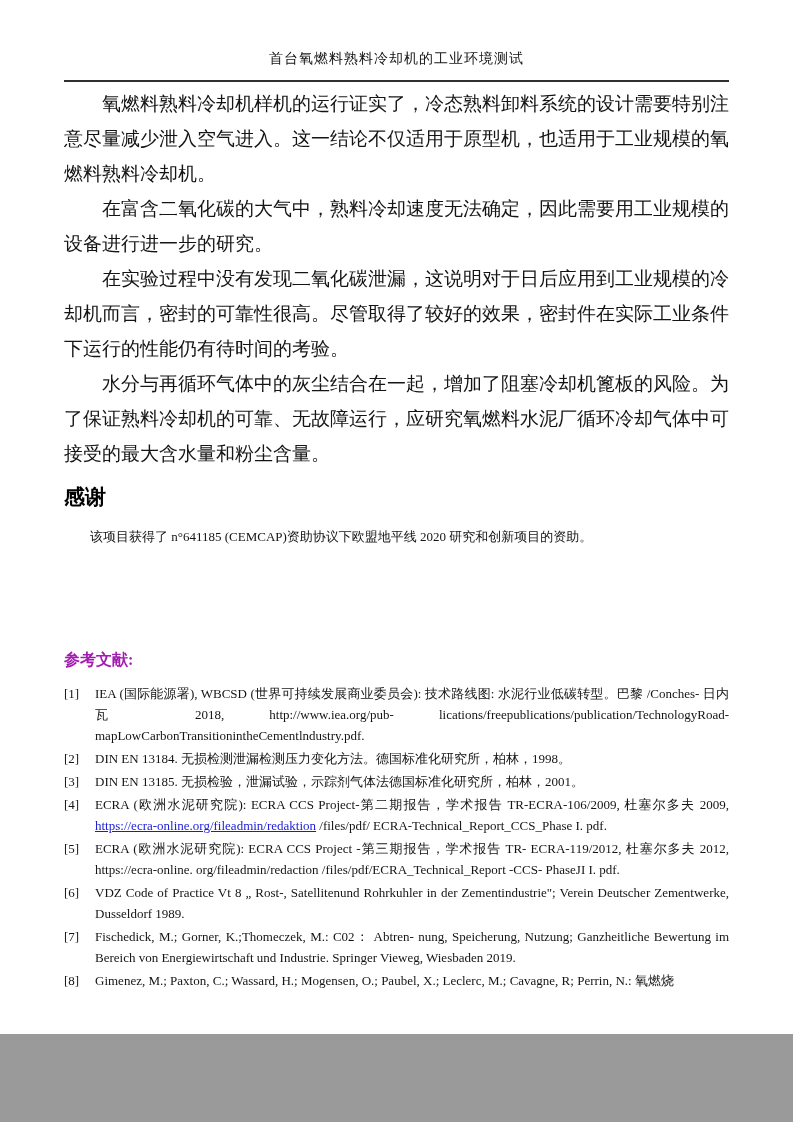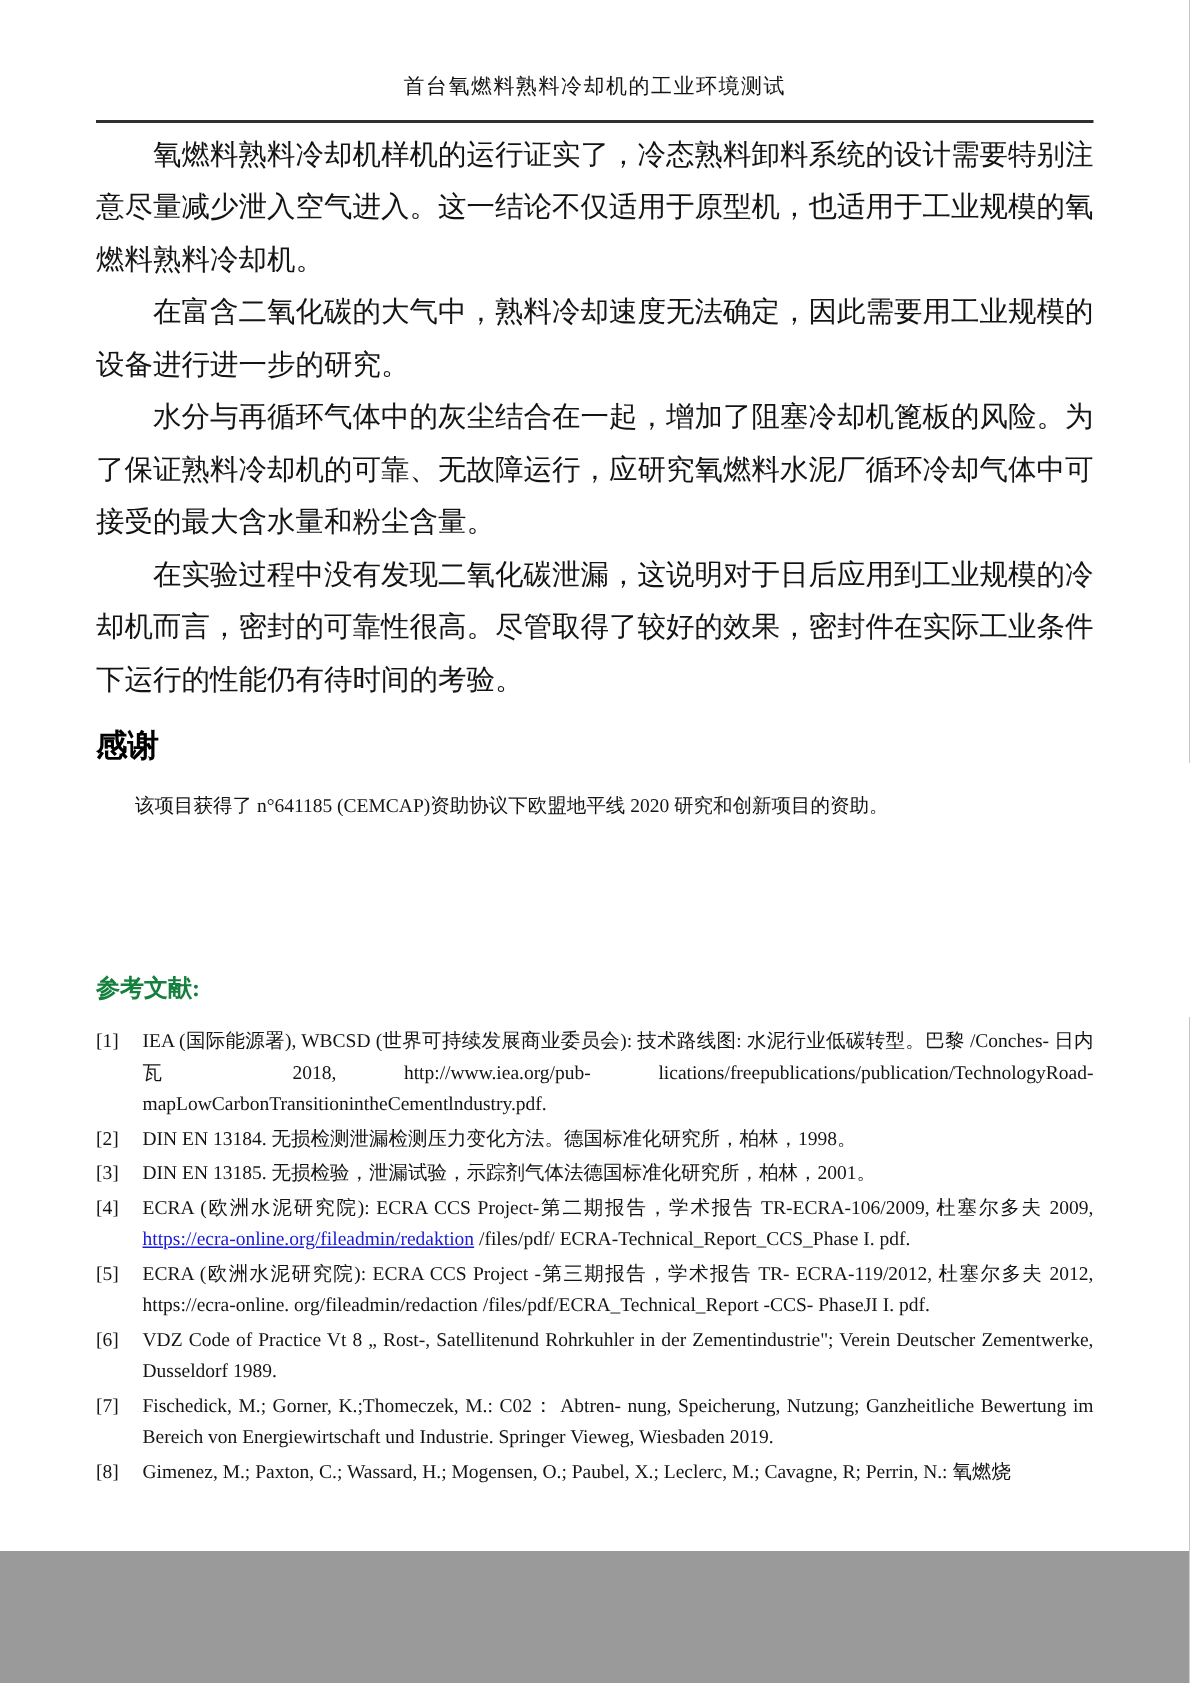--- a/index.html
+++ b/index.html
@@ -15,21 +15,21 @@
   .head-rule { margin:10px 64px 0 64px; border-bottom:2px solid #2f2f2f; height:0; }
   .body-block { margin:4px 64px 0 64px; font-size:19px; line-height:35px; text-align:justify; }
   .para { margin:0; text-indent:2em; }
   .ack-heading {
     margin:12px 64px 0 64px; font-size:21px; line-height:28px;
     font-weight:bold; color:#000;
   }
   .ack-para { margin:8px 64px 0 64px; font-size:13px; line-height:35px; text-align:justify; text-indent:2em; }
   .ref-heading {
     margin:95px 64px 0 64px; font-size:16px; line-height:22px;
-    font-weight:bold; color:#15803d;
+    font-weight:bold; color:#a21caf;
   }
   .refs {
     list-style:none; margin:12px 64px 0 64px; padding:0;
     font-size:13px; line-height:21px; text-align:justify;
   }
   .ref { position:relative; padding-left:31px; margin:0 0 2px 0; }
   .ref-label { position:absolute; left:0; top:0; }
   .link { color:#1b1bd6; text-decoration:underline; cursor:pointer; }
   .footer-rule { position:absolute; left:64px; top:1032px; width:666px; height:11px; }
   .footer-rule path { fill:#111; }
@@ -48,22 +48,22 @@
 <div class="page">
 
   <div class="running-head">
     <span>首台氧燃料熟料冷却机的工业环境测试</span>
   </div>
   <div class="head-rule"></div>
 
   <div class="body-block">
     <p class="para">氧燃料熟料冷却机样机的运行证实了，冷态熟料卸料系统的设计需要特别注意尽量减少泄入空气进入。这一结论不仅适用于原型机，也适用于工业规模的氧燃料熟料冷却机。</p>
     <p class="para">在富含二氧化碳的大气中，熟料冷却速度无法确定，因此需要用工业规模的设备进行进一步的研究。</p>
+    <p class="para">在实验过程中没有发现二氧化碳泄漏，这说明对于日后应用到工业规模的冷却机而言，密封的可靠性很高。尽管取得了较好的效果，密封件在实际工业条件下运行的性能仍有待时间的考验。</p>
     <p class="para">水分与再循环气体中的灰尘结合在一起，增加了阻塞冷却机篦板的风险。为了保证熟料冷却机的可靠、无故障运行，应研究氧燃料水泥厂循环冷却气体中可接受的最大含水量和粉尘含量。</p>
-    <p class="para">在实验过程中没有发现二氧化碳泄漏，这说明对于日后应用到工业规模的冷却机而言，密封的可靠性很高。尽管取得了较好的效果，密封件在实际工业条件下运行的性能仍有待时间的考验。</p>
   </div>
 
   <h2 class="ack-heading">感谢</h2>
   <p class="ack-para">该项目获得了 n°641185 (CEMCAP)资助协议下欧盟地平线 2020 研究和创新项目的资助。</p>
 
   <h3 class="ref-heading">参考文献:</h3>
 
   <ol class="refs">
     <li class="ref">
       <span class="ref-label">[1]</span>

